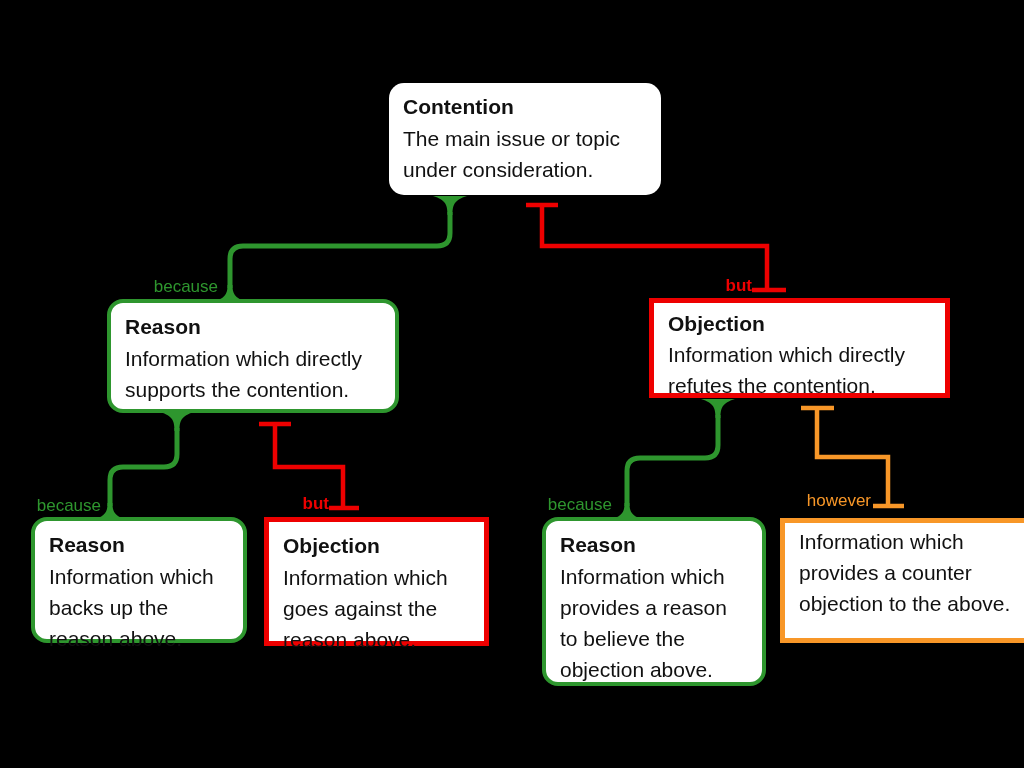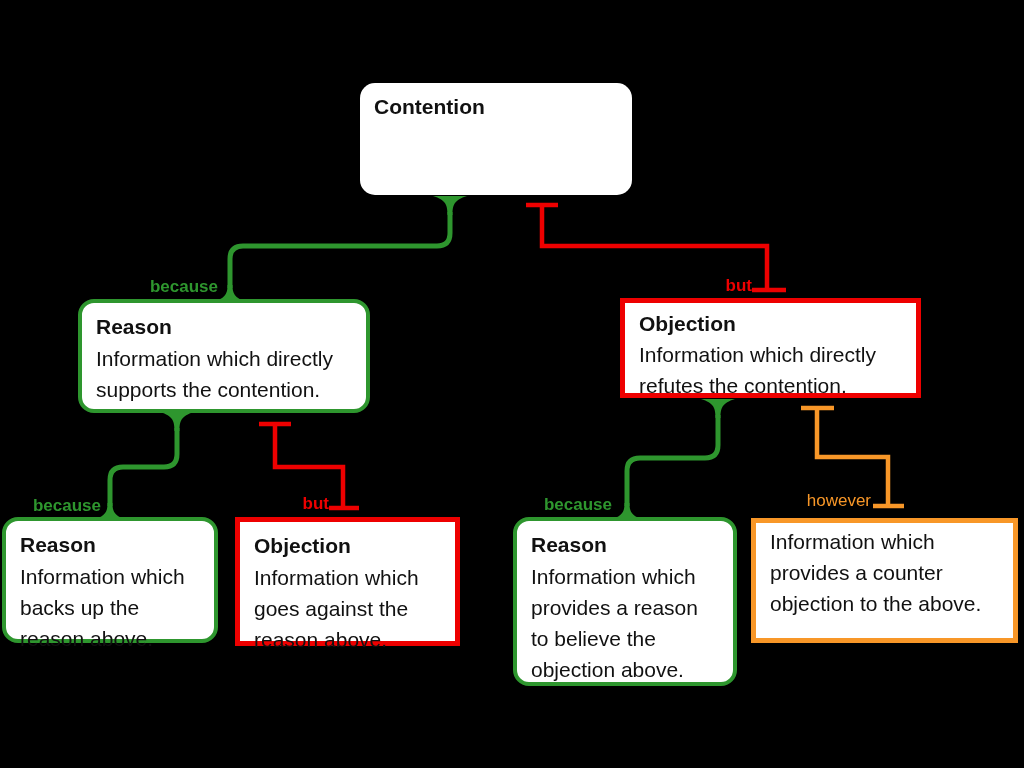--- a/index.html
+++ b/index.html
@@ -26,20 +26,21 @@
   .rline { fill: none; stroke: var(--red, #ee0000); stroke-width: 4.5; stroke-linejoin: miter; }
   .rbar  { fill: none; stroke: var(--red, #ee0000); stroke-width: 4.5; }
   .oline { fill: none; stroke: var(--orange, #f89728); stroke-width: 4.5; stroke-linejoin: miter; }
   .obar  { fill: none; stroke: var(--orange, #f89728); stroke-width: 4.5; }
   
   .node {
     position: absolute;
     background: var(--box_bg, #fff);
     box-sizing: border-box;
     color: var(--text, #111);
+    margin-left: 29px;
   }
   .node .title {
     font-weight: bold;
     font-size: 21px;
     line-height: 26px;
     padding: 11px 14px 0 14px;
   }
   .node .body {
     font-size: 21px;
     line-height: 31px;
@@ -76,21 +77,21 @@
     left: 751px; top: 518px; width: 267px; height: 125px;
     border: 5px solid var(--orange, #f89728);
   }
   
   .clabel {
     position: absolute;
     font-size: 17px;
     line-height: 17px;
     white-space: nowrap;
   }
-  .clabel.green { color: var(--green, #2e962e); font-weight: bold; }
+  .clabel.green { color: var(--green, #2e962e); }
   .clabel.red { color: var(--red, #ee0000); font-weight: bold; }
   .clabel.orange { color: var(--orange, #f89728); text-align: right; }
   .lbl-because-1 { right: 806px; top: 278px; }
   .lbl-but-1     { right: 272px; top: 277px; }
   .lbl-because-2 { right: 923px; top: 497px; }
   .lbl-but-2     { right: 695px; top: 495px; }
   .lbl-because-3 { right: 412px; top: 496px; }
   .lbl-however   { right: 153px; top: 492px; }
 </style>
 </head>
@@ -120,20 +121,22 @@
     <path class="gline" d="M718,415 L718,445 Q718,458 705,458 L640,458 Q627,458 627,471 L627,506"></path>
     <path class="gflare" d="M610,520 C623,516 624.5,511 624.5,503 L629.5,503 C629.5,511 631,516 644,520 Z"></path>
 
     <path class="obar" d="M801,408 L834,408"></path>
     <path class="oline" d="M817,410 L817,457 L888,457 L888,504"></path>
     <path class="obar" d="M873,506 L904,506"></path>
   </svg>
 
   <div class="node node-contention">
     <div class="title">Contention</div>
+    <div class="body">The main issue or topic
+under consideration.</div>
   </div>
 
   <div class="node node-reason-main">
     <div class="title">Reason</div>
     <div class="body">Information which directly
 supports the contention.</div>
   </div>
 
   <div class="node node-objection-main">
     <div class="title">Objection</div>

